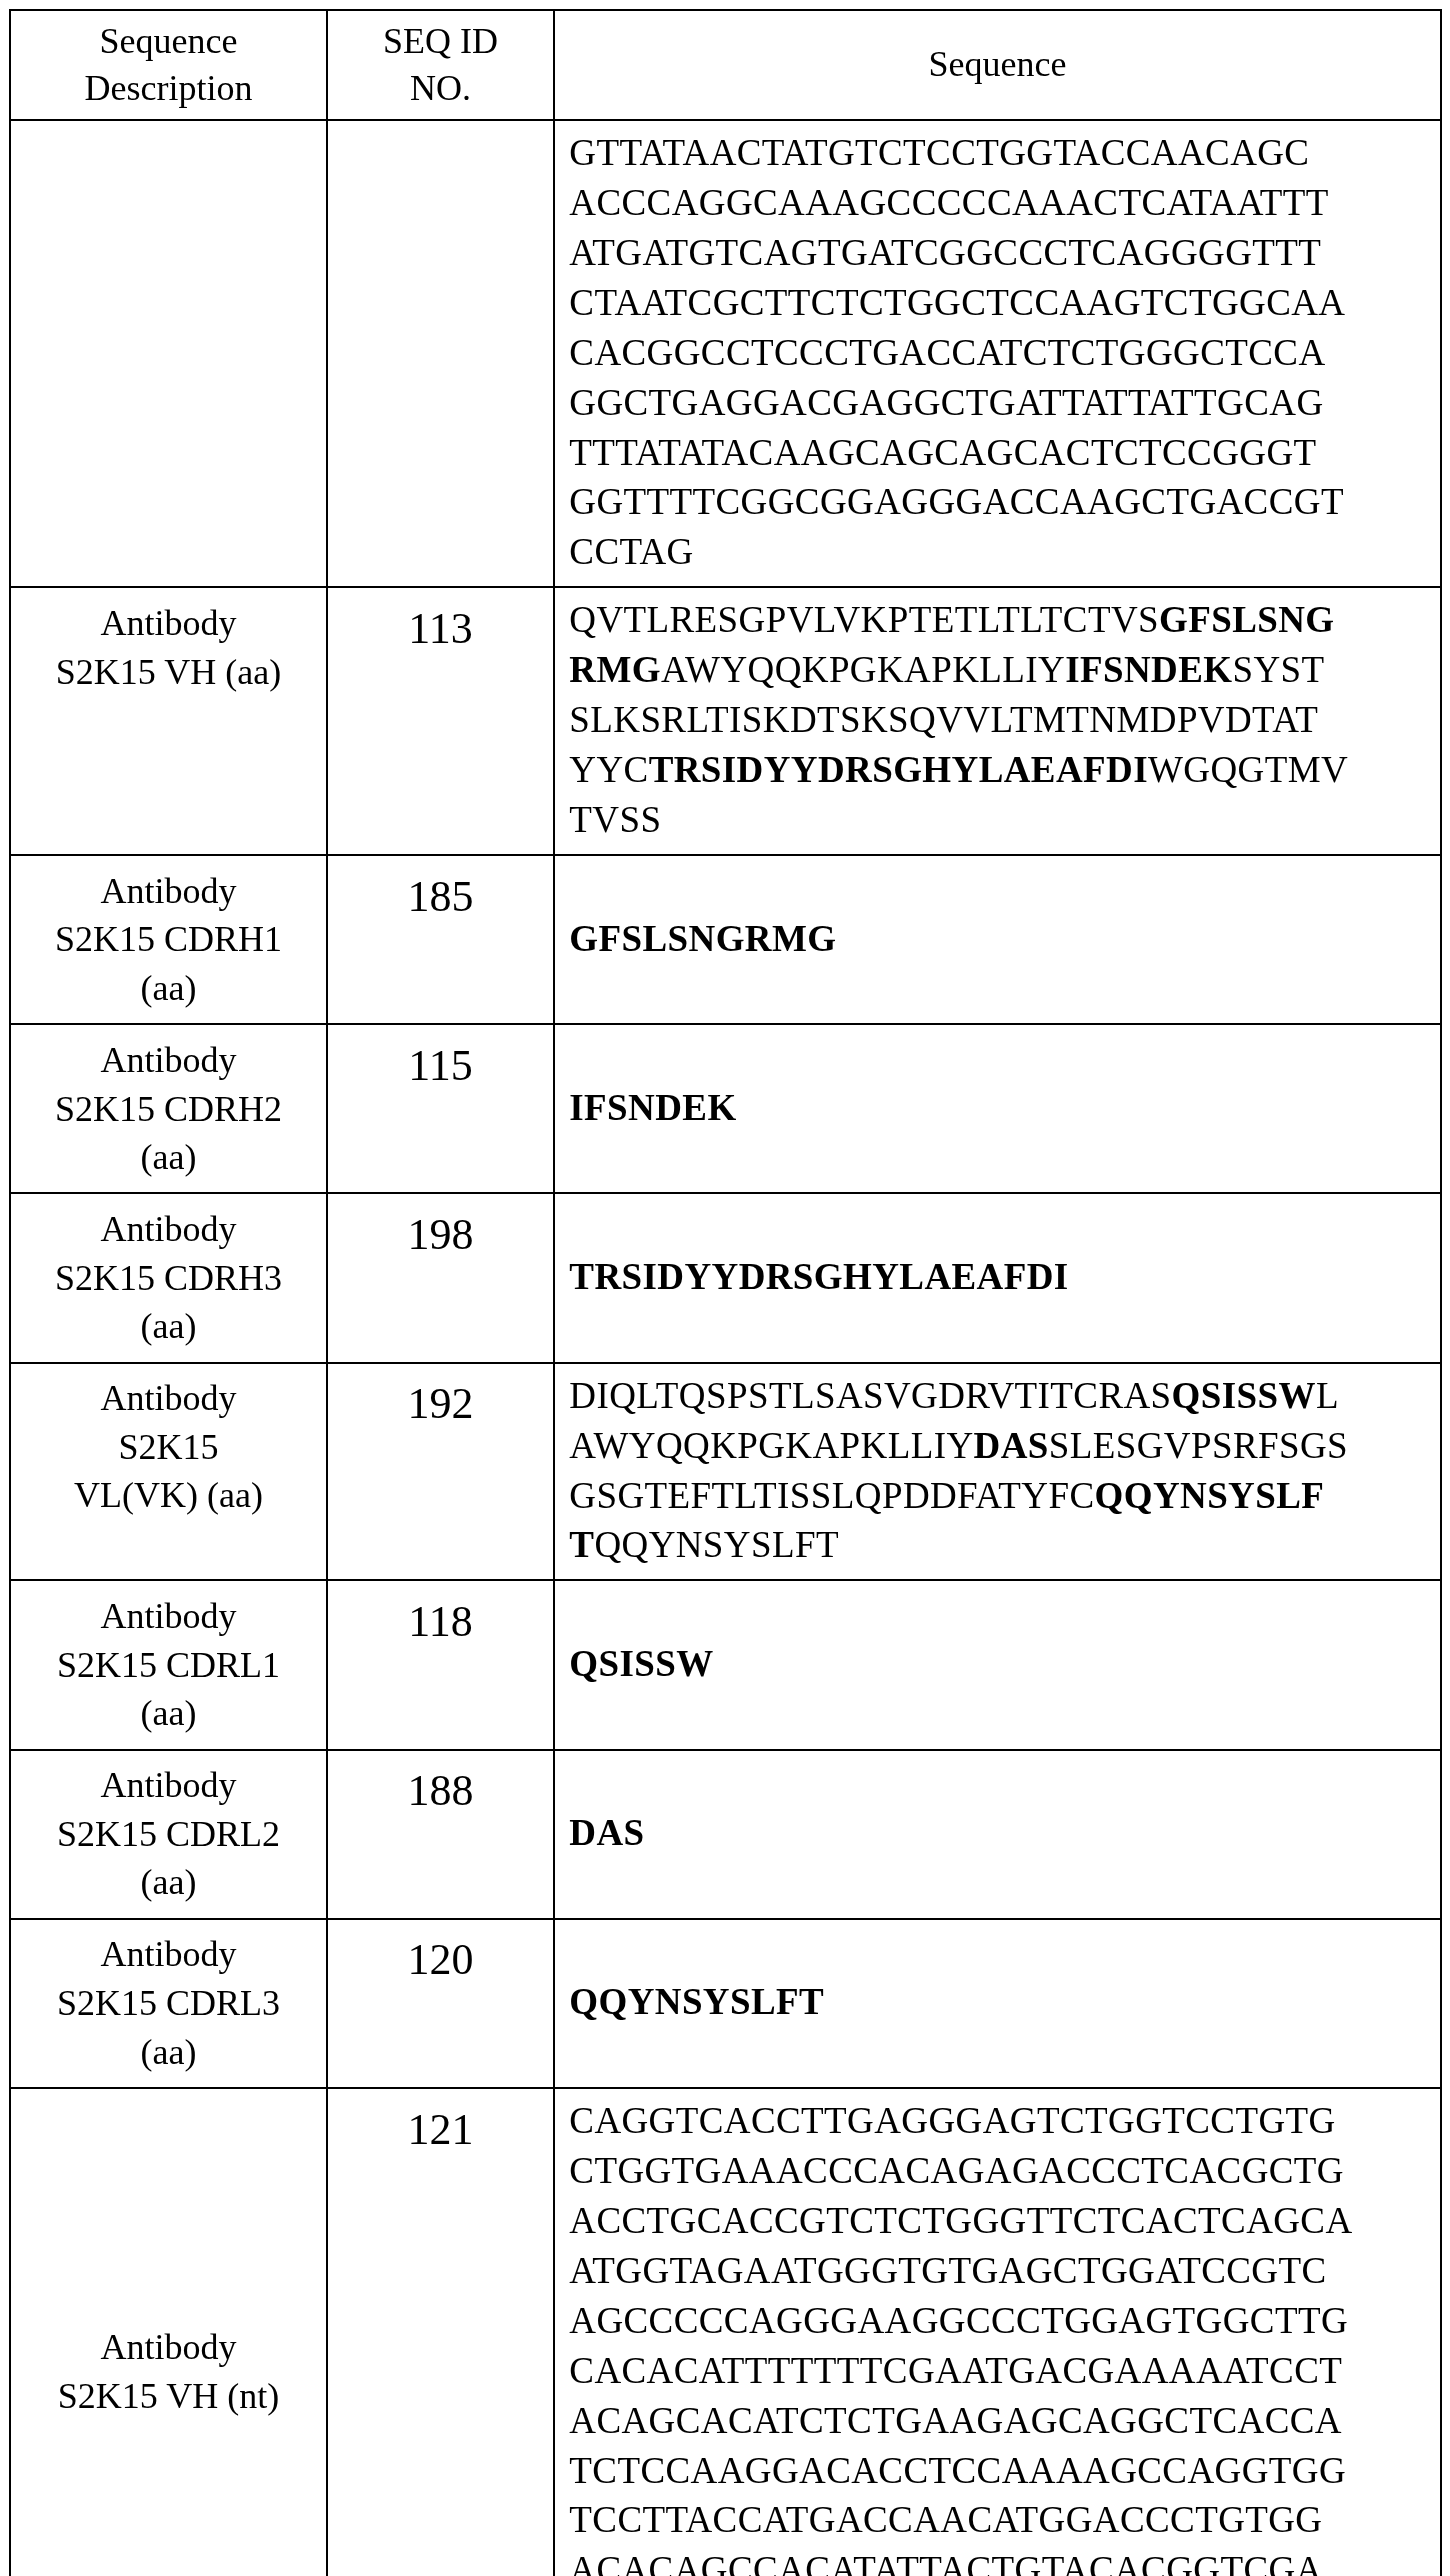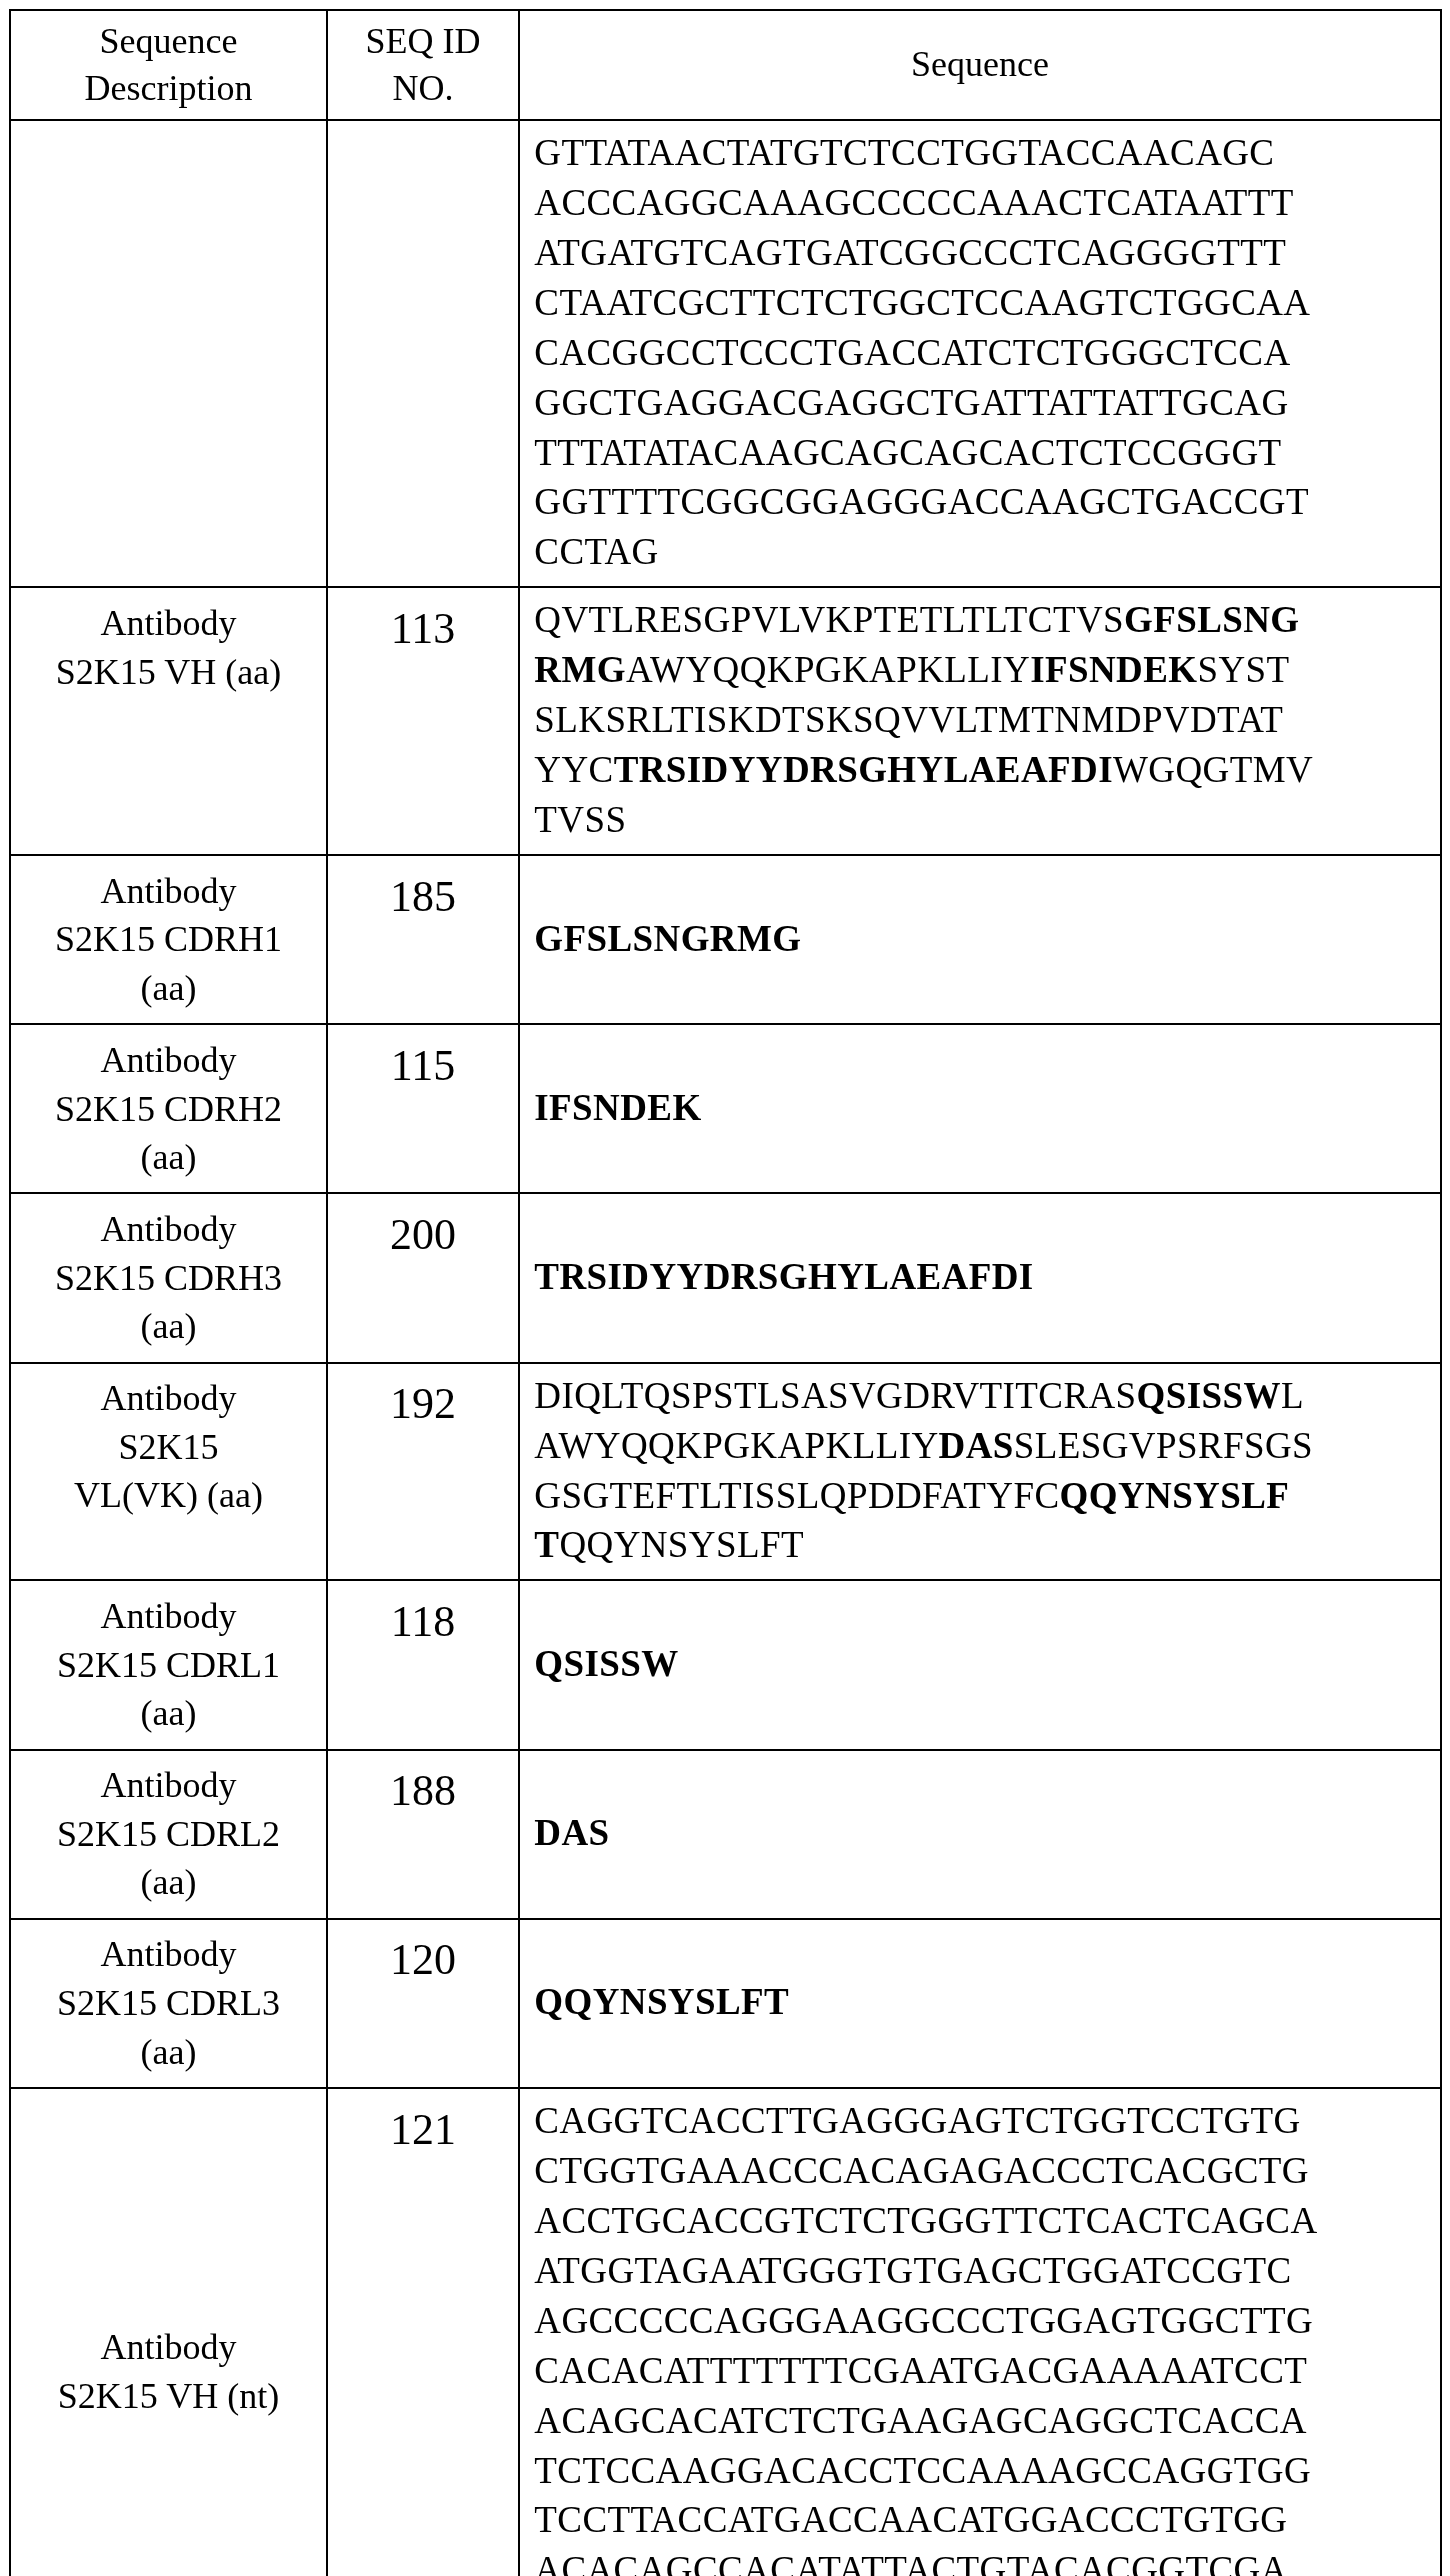--- a/index.html
+++ b/index.html
@@ -18,21 +18,21 @@
     border-collapse: collapse;
     width: 1433px;
     table-layout: fixed;
   }
   table.seq-table th,
   table.seq-table td {
     border: 2.7px solid #000000;
     box-sizing: border-box;
   }
   th.col-desc { width: 317px; }
-  th.col-id   { width: 192px; }
+  th.col-id   { width: 227px; }
   th.col-seq  { width: auto; }
   th {
     font-weight: normal;
     font-size: 36px;
     line-height: 1.3;
     text-align: center;
     vertical-align: middle;
     padding: 7.1px 5.4px;
     white-space: pre-line;
   }
@@ -115,21 +115,21 @@
           <td class="cell-desc">Antibody
 S2K15 CDRH2
 (aa)</td>
           <td class="cell-id">115</td>
           <td class="cell-seq"><span class="bold">IFSNDEK</span></td>
         </tr>
         <tr>
           <td class="cell-desc">Antibody
 S2K15 CDRH3
 (aa)</td>
-          <td class="cell-id">200</td>
+          <td class="cell-id">198</td>
           <td class="cell-seq"><span class="bold">TRSIDYYDRSGHYLAEAFDI</span></td>
         </tr>
         <tr>
           <td class="cell-desc">Antibody
 S2K15
 VL(VK) (aa)</td>
           <td class="cell-id">192</td>
           <td class="cell-seq"><span>DIQLTQSPSTLSASVGDRVTITCRAS</span><span class="bold">QSISSW</span><span>L
 AWYQQKPGKAPKLLIY</span><span class="bold">DAS</span><span>SLESGVPSRFSGS
 GSGTEFTLTISSLQPDDFATYFC</span><span class="bold">QQYNSYSLF

